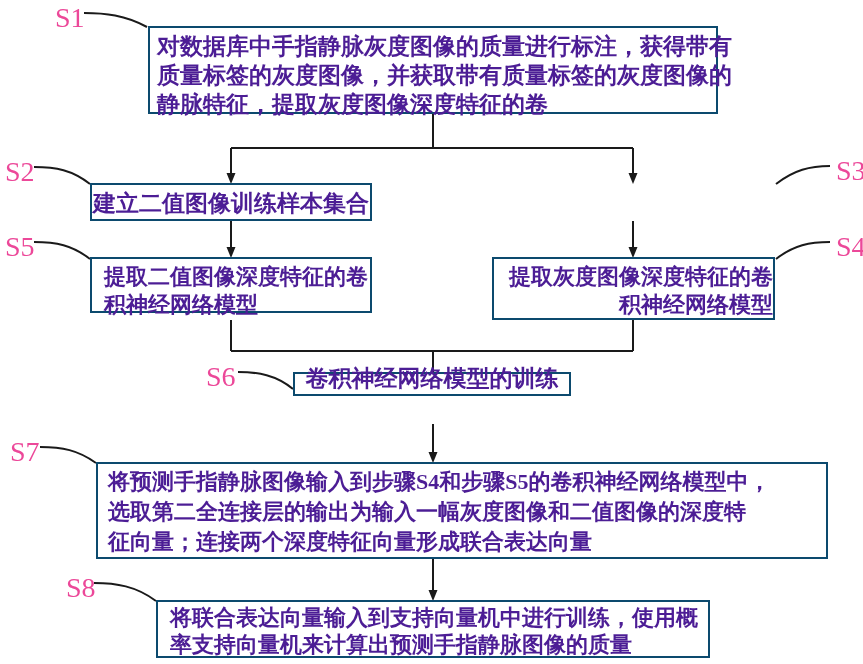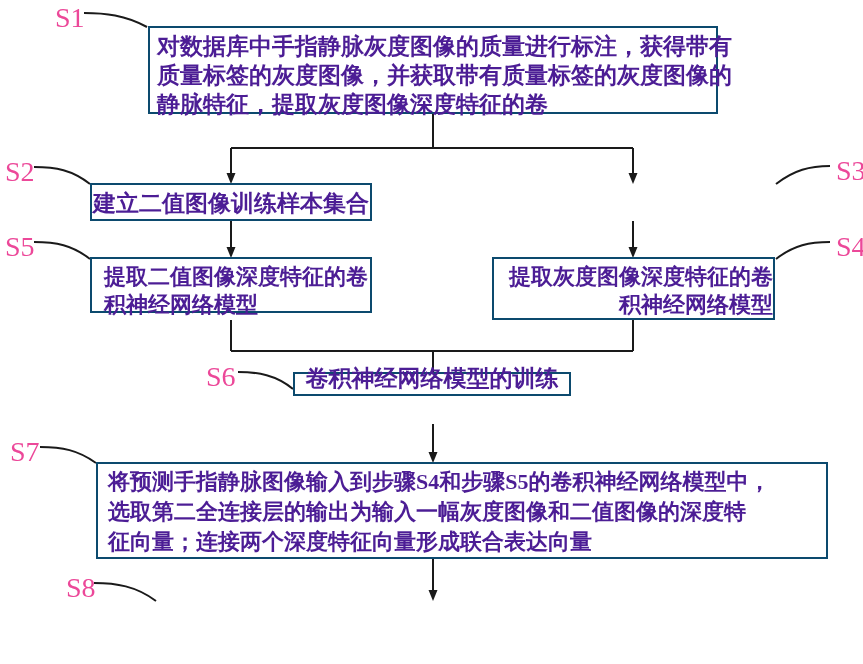--- a/index.html
+++ b/index.html
@@ -125,14 +125,18 @@
   <div class="box center" style="left:293px;top:372px;width:278px;height:24px;font-size:23px;">
     <div class="tl">卷积神经网络模型的训练</div>
   </div>
 
   <div class="box" style="left:96px;top:462px;width:732px;height:97px;padding:3px 8px 0 10px;font-size:22px;line-height:30px;">
     <div class="tl">将预测手指静脉图像输入到步骤S4和步骤S5的卷积神经网络模型中，</div>
     <div class="tl">选取第二全连接层的输出为输入一幅灰度图像和二值图像的深度特</div>
     <div class="tl">征向量；连接两个深度特征向量形成联合表达向量</div>
   </div>
 
+  <div class="box" style="left:156px;top:600px;width:554px;height:58px;padding:2px 0 0 12px;font-size:22px;line-height:27px;">
+    <div class="tl">将联合表达向量输入到支持向量机中进行训练，使用概</div>
+    <div class="tl">率支持向量机来计算出预测手指静脉图像的质量</div>
+  </div>
 
 </div>
 
 </body></html>

